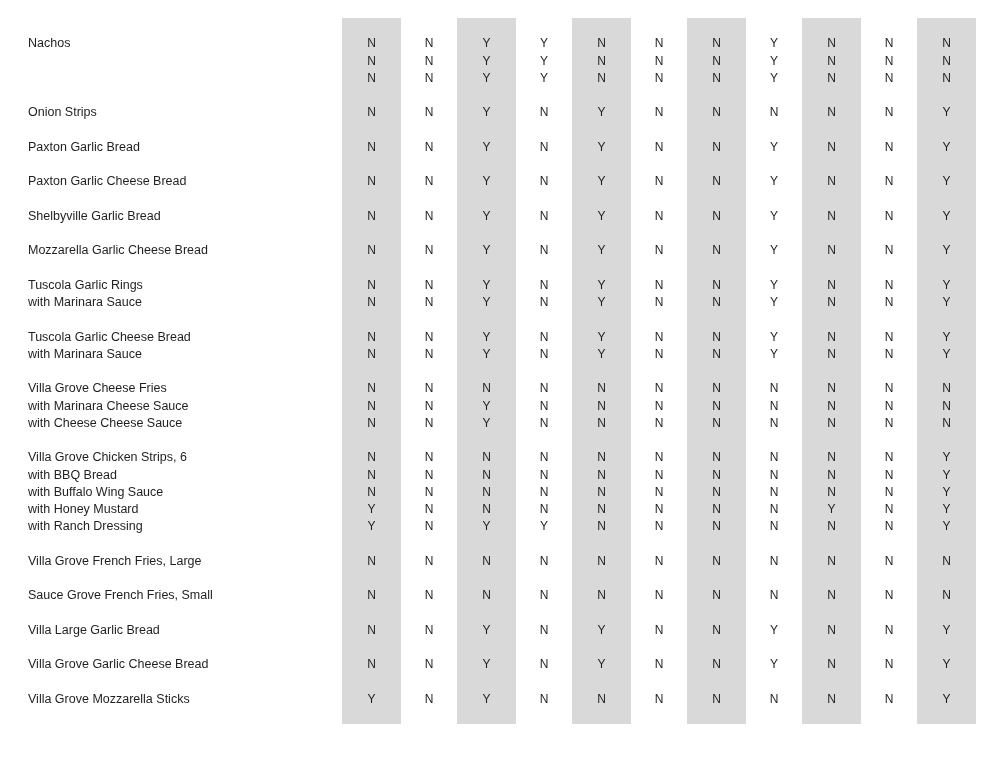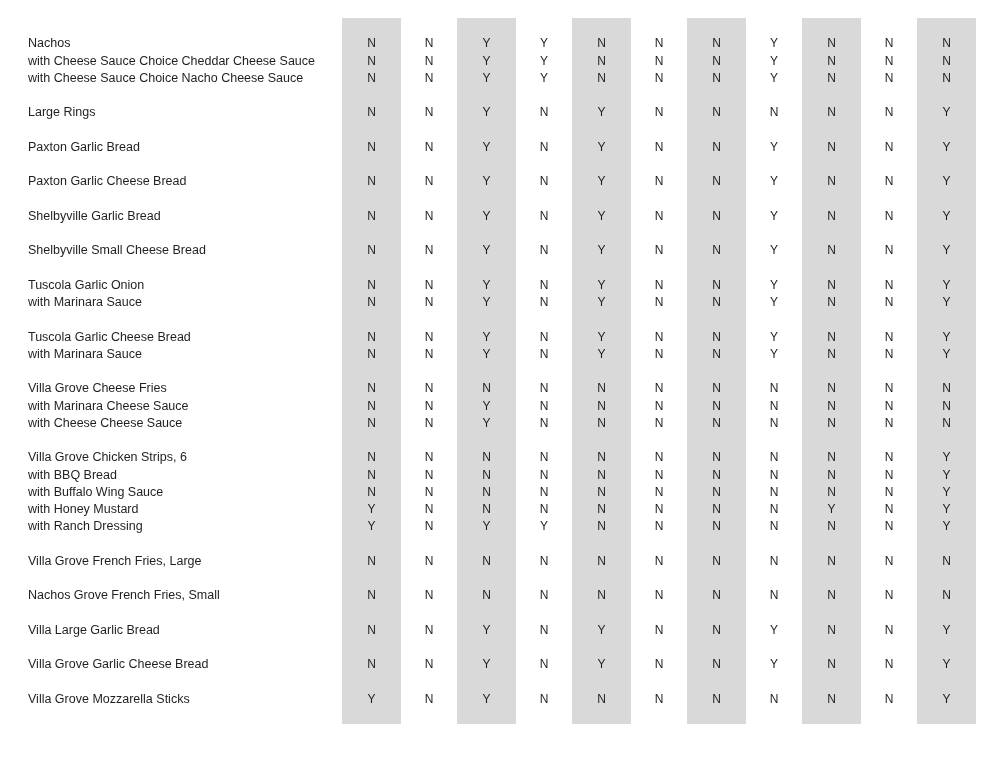--- a/index.html
+++ b/index.html
@@ -69,49 +69,47 @@
         <span class="val" style="left: 516px; width: 56px;">Y</span>
         <span class="val" style="left: 572px; width: 59px;">N</span>
         <span class="val" style="left: 631px; width: 56px;">N</span>
         <span class="val" style="left: 687px; width: 59px;">N</span>
         <span class="val" style="left: 746px; width: 56px;">Y</span>
         <span class="val" style="left: 802px; width: 59px;">N</span>
         <span class="val" style="left: 861px; width: 56px;">N</span>
         <span class="val" style="left: 917px; width: 59px;">N</span>
       </div>
       <div class="row" style="top: 52.65px;">
-        <span class="label">with Cheese Sauce Choice Cheddar Cheese Sauce</span>
         <span class="val" style="left: 342px; width: 59px;">N</span>
         <span class="val" style="left: 401px; width: 56px;">N</span>
         <span class="val" style="left: 457px; width: 59px;">Y</span>
         <span class="val" style="left: 516px; width: 56px;">Y</span>
         <span class="val" style="left: 572px; width: 59px;">N</span>
         <span class="val" style="left: 631px; width: 56px;">N</span>
         <span class="val" style="left: 687px; width: 59px;">N</span>
         <span class="val" style="left: 746px; width: 56px;">Y</span>
         <span class="val" style="left: 802px; width: 59px;">N</span>
         <span class="val" style="left: 861px; width: 56px;">N</span>
         <span class="val" style="left: 917px; width: 59px;">N</span>
       </div>
       <div class="row" style="top: 69.9px;">
-        <span class="label">with Cheese Sauce Choice Nacho Cheese Sauce</span>
         <span class="val" style="left: 342px; width: 59px;">N</span>
         <span class="val" style="left: 401px; width: 56px;">N</span>
         <span class="val" style="left: 457px; width: 59px;">Y</span>
         <span class="val" style="left: 516px; width: 56px;">Y</span>
         <span class="val" style="left: 572px; width: 59px;">N</span>
         <span class="val" style="left: 631px; width: 56px;">N</span>
         <span class="val" style="left: 687px; width: 59px;">N</span>
         <span class="val" style="left: 746px; width: 56px;">Y</span>
         <span class="val" style="left: 802px; width: 59px;">N</span>
         <span class="val" style="left: 861px; width: 56px;">N</span>
         <span class="val" style="left: 917px; width: 59px;">N</span>
       </div>
       <div class="row" style="top: 104.4px;">
-        <span class="label">Large Rings</span>
+        <span class="label">Onion Strips</span>
         <span class="val" style="left: 342px; width: 59px;">N</span>
         <span class="val" style="left: 401px; width: 56px;">N</span>
         <span class="val" style="left: 457px; width: 59px;">Y</span>
         <span class="val" style="left: 516px; width: 56px;">N</span>
         <span class="val" style="left: 572px; width: 59px;">Y</span>
         <span class="val" style="left: 631px; width: 56px;">N</span>
         <span class="val" style="left: 687px; width: 59px;">N</span>
         <span class="val" style="left: 746px; width: 56px;">N</span>
         <span class="val" style="left: 802px; width: 59px;">N</span>
         <span class="val" style="left: 861px; width: 56px;">N</span>
@@ -153,35 +151,35 @@
         <span class="val" style="left: 516px; width: 56px;">N</span>
         <span class="val" style="left: 572px; width: 59px;">Y</span>
         <span class="val" style="left: 631px; width: 56px;">N</span>
         <span class="val" style="left: 687px; width: 59px;">N</span>
         <span class="val" style="left: 746px; width: 56px;">Y</span>
         <span class="val" style="left: 802px; width: 59px;">N</span>
         <span class="val" style="left: 861px; width: 56px;">N</span>
         <span class="val" style="left: 917px; width: 59px;">Y</span>
       </div>
       <div class="row" style="top: 242.4px;">
-        <span class="label">Shelbyville Small Cheese Bread</span>
+        <span class="label">Mozzarella Garlic Cheese Bread</span>
         <span class="val" style="left: 342px; width: 59px;">N</span>
         <span class="val" style="left: 401px; width: 56px;">N</span>
         <span class="val" style="left: 457px; width: 59px;">Y</span>
         <span class="val" style="left: 516px; width: 56px;">N</span>
         <span class="val" style="left: 572px; width: 59px;">Y</span>
         <span class="val" style="left: 631px; width: 56px;">N</span>
         <span class="val" style="left: 687px; width: 59px;">N</span>
         <span class="val" style="left: 746px; width: 56px;">Y</span>
         <span class="val" style="left: 802px; width: 59px;">N</span>
         <span class="val" style="left: 861px; width: 56px;">N</span>
         <span class="val" style="left: 917px; width: 59px;">Y</span>
       </div>
       <div class="row" style="top: 276.9px;">
-        <span class="label">Tuscola Garlic Onion</span>
+        <span class="label">Tuscola Garlic Rings</span>
         <span class="val" style="left: 342px; width: 59px;">N</span>
         <span class="val" style="left: 401px; width: 56px;">N</span>
         <span class="val" style="left: 457px; width: 59px;">Y</span>
         <span class="val" style="left: 516px; width: 56px;">N</span>
         <span class="val" style="left: 572px; width: 59px;">Y</span>
         <span class="val" style="left: 631px; width: 56px;">N</span>
         <span class="val" style="left: 687px; width: 59px;">N</span>
         <span class="val" style="left: 746px; width: 56px;">Y</span>
         <span class="val" style="left: 802px; width: 59px;">N</span>
         <span class="val" style="left: 861px; width: 56px;">N</span>
@@ -349,21 +347,21 @@
         <span class="val" style="left: 516px; width: 56px;">N</span>
         <span class="val" style="left: 572px; width: 59px;">N</span>
         <span class="val" style="left: 631px; width: 56px;">N</span>
         <span class="val" style="left: 687px; width: 59px;">N</span>
         <span class="val" style="left: 746px; width: 56px;">N</span>
         <span class="val" style="left: 802px; width: 59px;">N</span>
         <span class="val" style="left: 861px; width: 56px;">N</span>
         <span class="val" style="left: 917px; width: 59px;">N</span>
       </div>
       <div class="row" style="top: 587.4px;">
-        <span class="label">Nachos Grove French Fries, Small</span>
+        <span class="label">Sauce Grove French Fries, Small</span>
         <span class="val" style="left: 342px; width: 59px;">N</span>
         <span class="val" style="left: 401px; width: 56px;">N</span>
         <span class="val" style="left: 457px; width: 59px;">N</span>
         <span class="val" style="left: 516px; width: 56px;">N</span>
         <span class="val" style="left: 572px; width: 59px;">N</span>
         <span class="val" style="left: 631px; width: 56px;">N</span>
         <span class="val" style="left: 687px; width: 59px;">N</span>
         <span class="val" style="left: 746px; width: 56px;">N</span>
         <span class="val" style="left: 802px; width: 59px;">N</span>
         <span class="val" style="left: 861px; width: 56px;">N</span>

